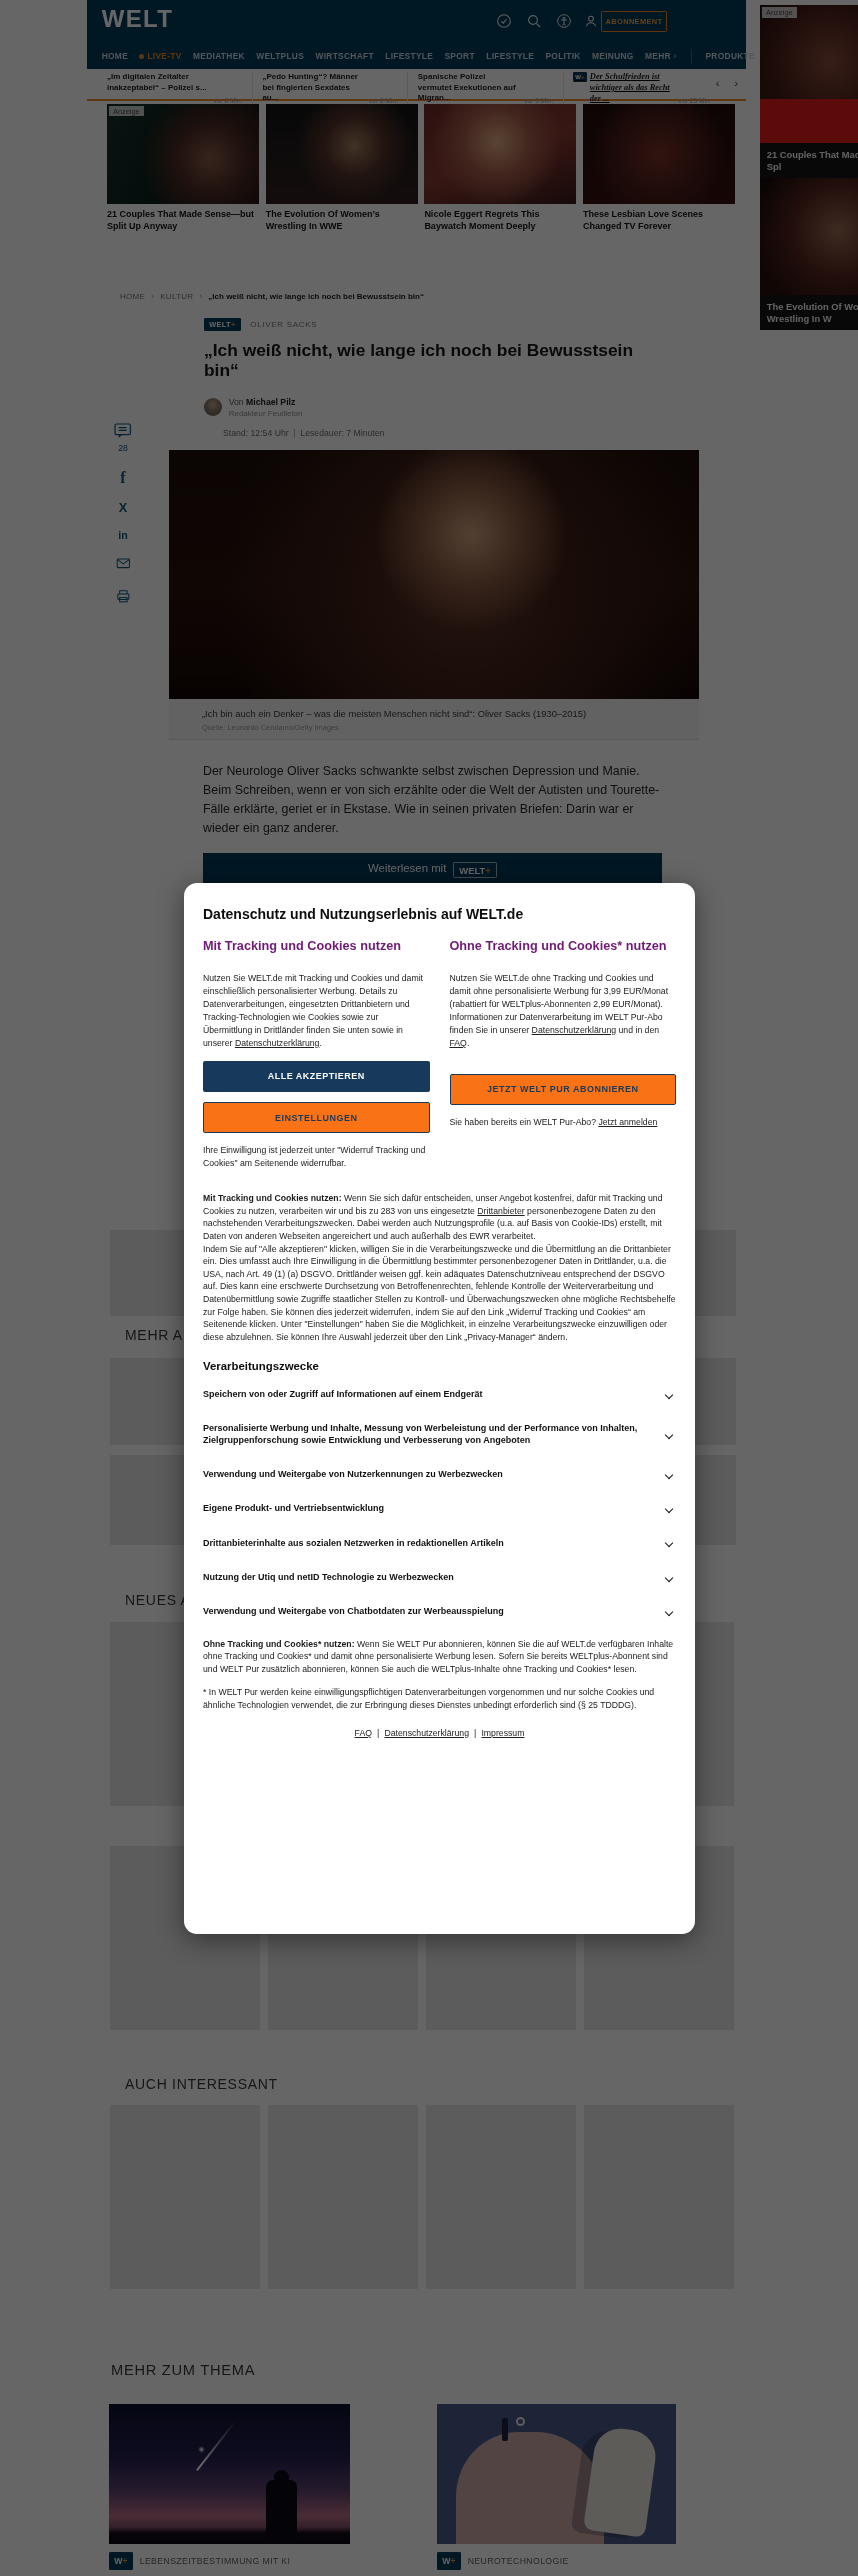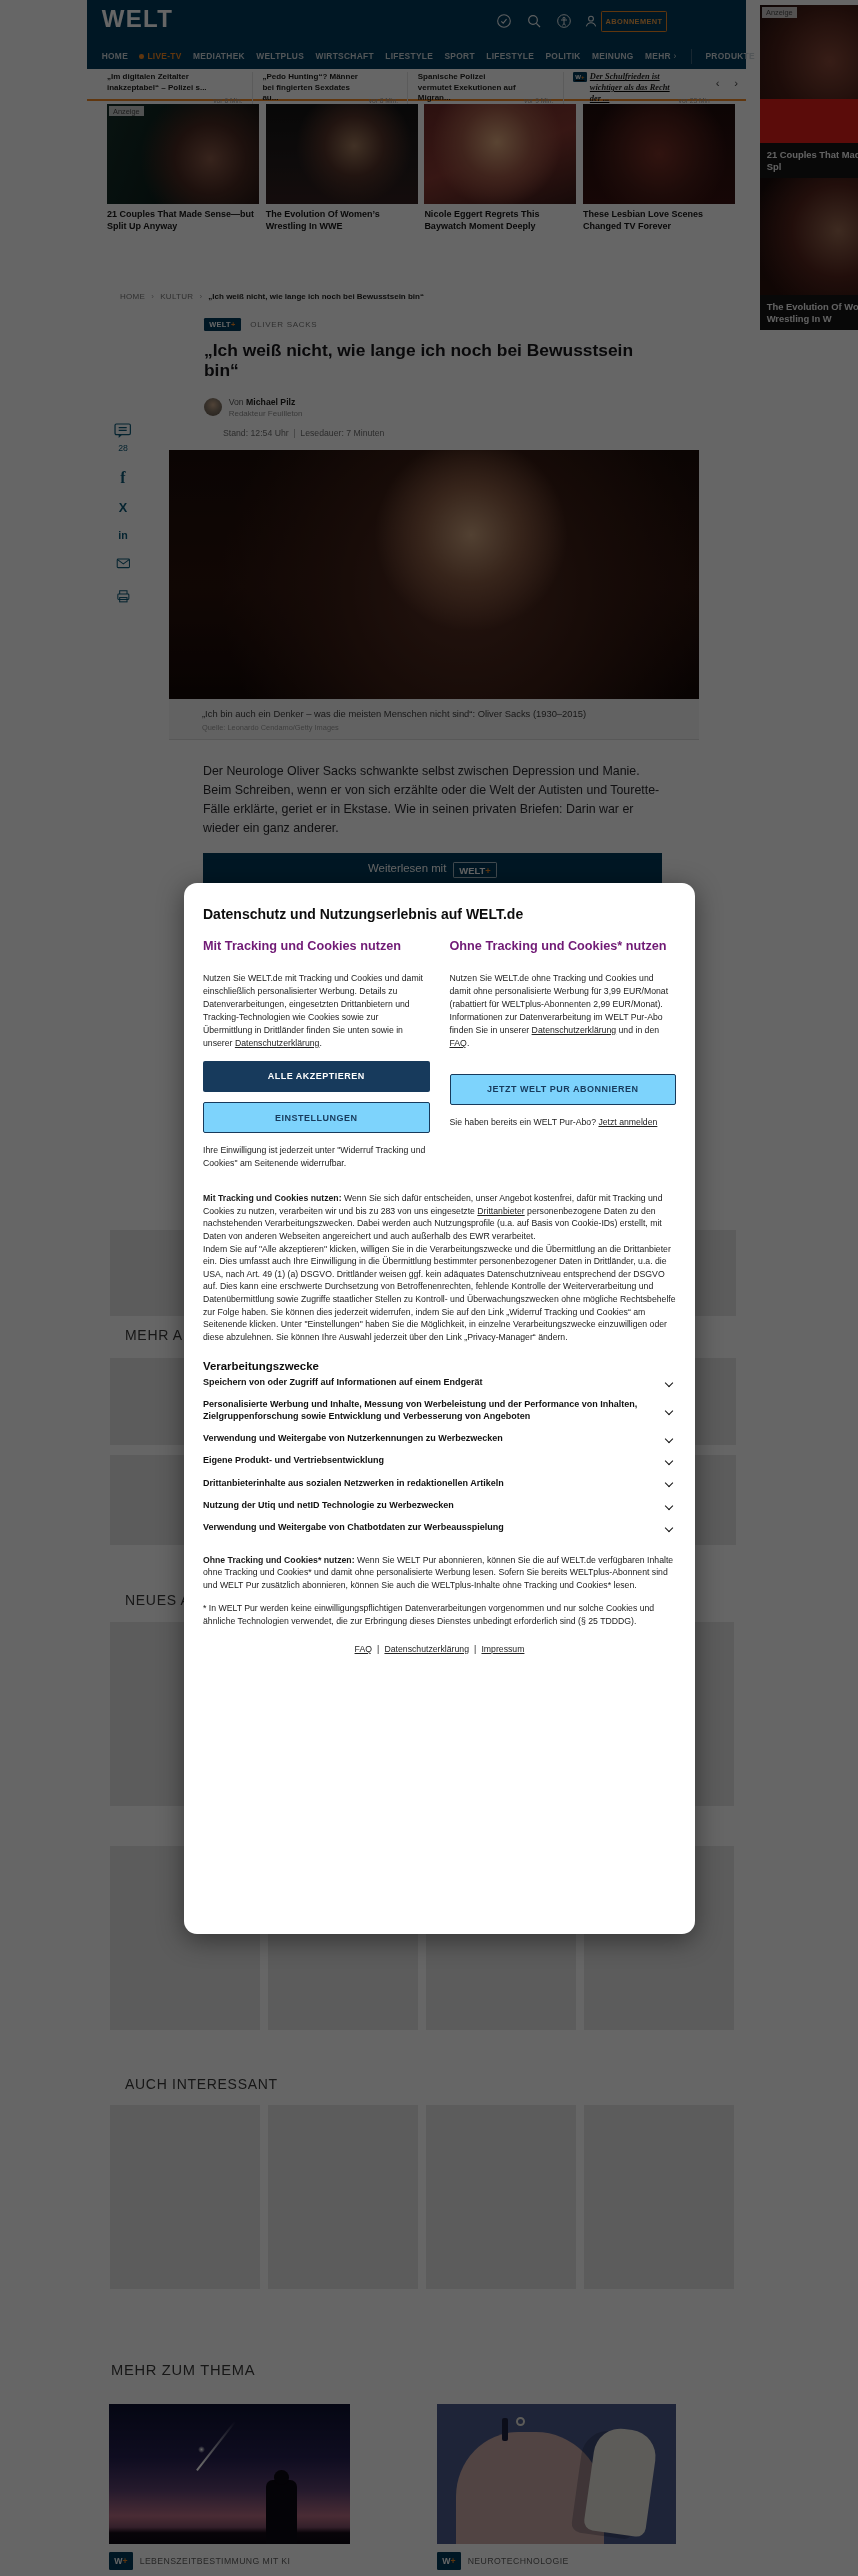--- a/index.html
+++ b/index.html
@@ -116,27 +116,27 @@
   .dim { position:absolute; inset:0; background:rgba(0,0,0,0.60); z-index:40; }
   .modal { position:absolute; left:184px; top:883px; width:511px; height:1051px; background:#fff; z-index:50; padding:23px 19px 17.4px; overflow:hidden; box-shadow:0 5.3px 27px rgba(0,0,0,0.45);border-radius:13px; }
   .m-title { font-size:14px; font-weight:bold; color:#0d0d0d; }
   .m-cols { display:flex; gap:20px; margin-top:17.4px; }
   .m-col { flex:1; min-width:0; }
   .m-h3 { font-size:12.7px; font-weight:bold; color:#701a75; line-height:1.2; }
   .m-p { font-size:8.7px; line-height:1.5; color:#222; margin-top:17px; }
   .m-link { color:#222; text-decoration:underline; cursor:pointer; }
   .m-btn { margin-top:10.7px; height:31px; display:flex; align-items:center; justify-content:center; font-size:9px; font-weight:bold; letter-spacing:0.5px; border-radius:2px; cursor:pointer; }
   .m-btn.primary { background:#173a5c; color:#fff; }
-  .m-btn.outline { background:#7dd3fc; border:0.7px solid #173a5c; color:#173a5c; }
+  .m-btn.outline { background:#f97316; border:0.7px solid #173a5c; color:#173a5c; }
   .m-note { font-size:8.7px; line-height:1.45; color:#222; margin-top:10.7px; }
   .m-sub { margin-top:24px; }
   .m-details { margin-top:23px; font-size:8.7px; line-height:1.45; color:#1a1a1a; }
   .m-details b { font-weight:bold; }
   .m-pt { font-size:11.4px; font-weight:bold; color:#0d0d0d; margin-top:16px; }
-  .m-purpose { display:flex; align-items:center; justify-content:space-between; padding:5.3px 0; gap:10.7px; }
+  .m-purpose { display:flex; align-items:center; justify-content:space-between; padding:5.3px 0; gap:10.7px;margin-top:12px; }
   .m-purpose .pl { font-size:9px; font-weight:bold; color:#111; line-height:1.3; }
   .chev-down { width:6px; height:6px; border-right:1.3px solid #111; border-bottom:1.3px solid #111; transform:rotate(45deg); flex:none; margin-right:4px; }
   .m-footer { margin-top:16px; text-align:center; font-size:8.7px; color:#222; }
   .m-footer .m-link { margin:0 2.7px; }
 </style>
 </head>
 <body>
 
 <div id="page">
 

